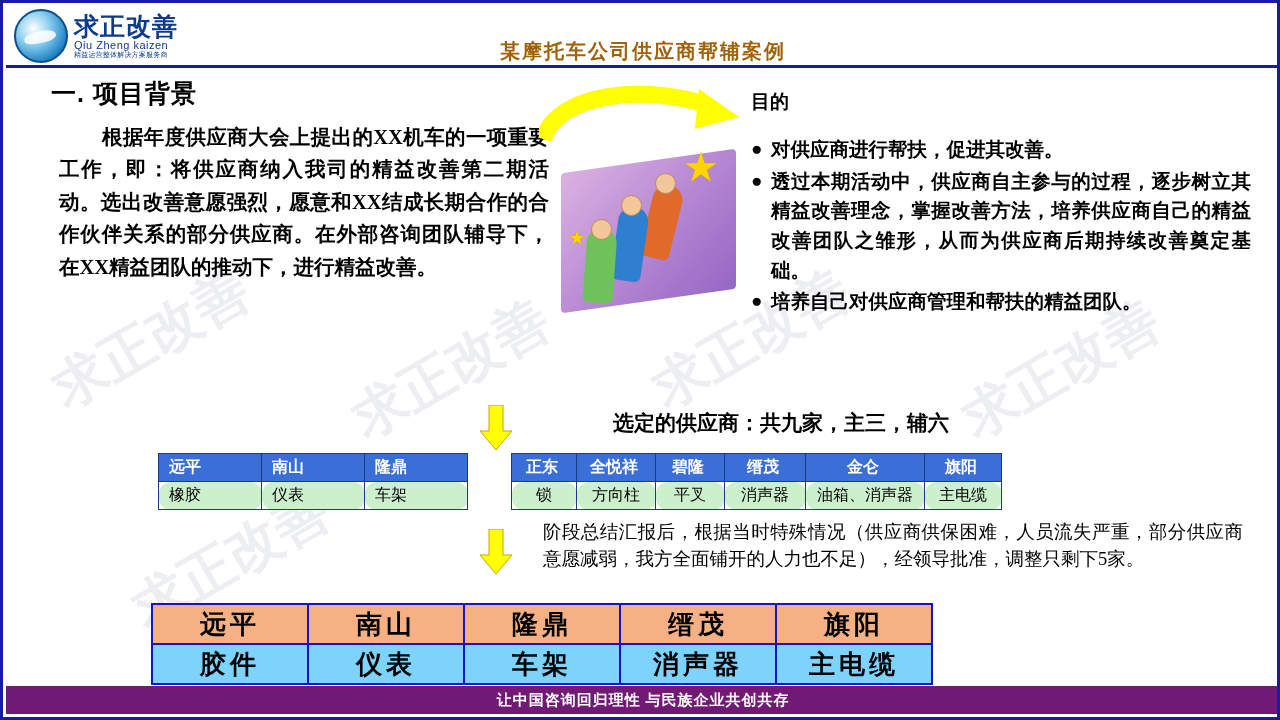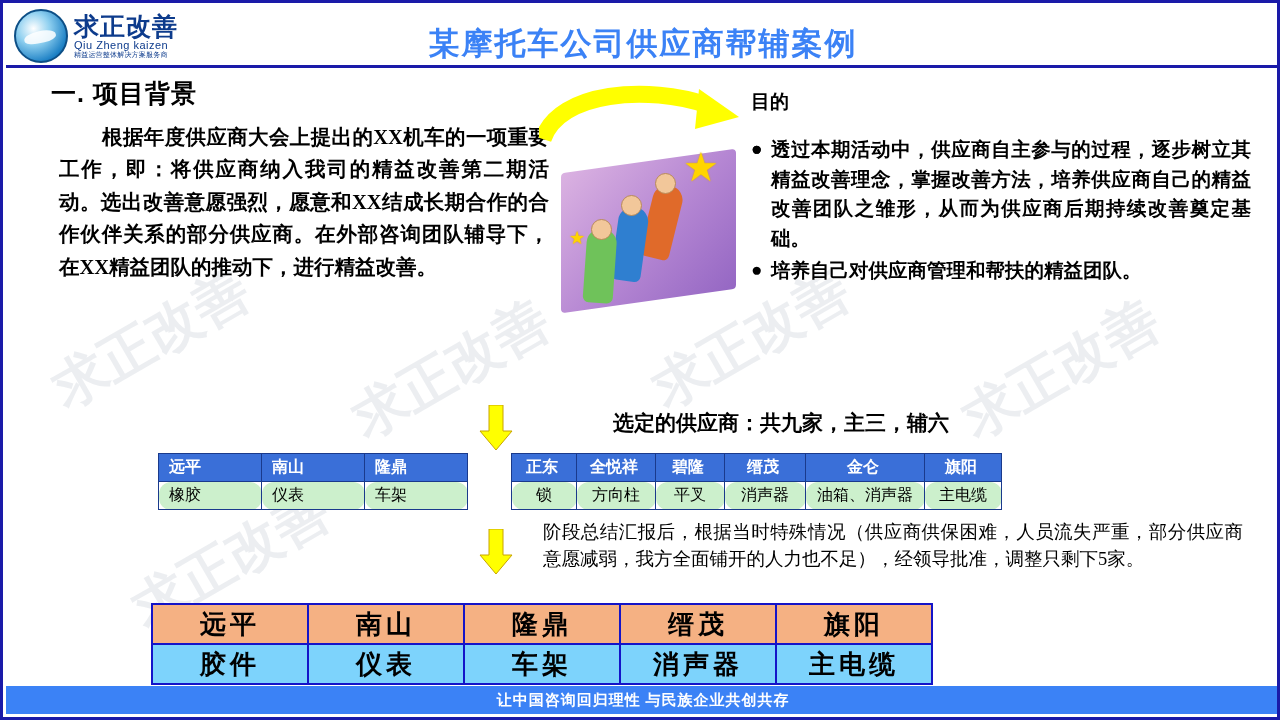--- a/index.html
+++ b/index.html
@@ -83,29 +83,29 @@
     letter-spacing: .5px;
   }
   .logo-sub {
     font-size: 7px;
     color: #0d3b8c;
     letter-spacing: .2px;
   }
   .header-title {
     position: absolute;
     left: 0;
-    top: 8px;
+    top: 16px;
     width: 1274px;
     height: 59px;
     display: flex;
     align-items: center;
     justify-content: center;
-    font-size: 31px;
-    font-weight: bold;
-    color: #3b82f6;
+    font-size: 20px;
+    font-weight: bold;
+    color: #a16207;
     letter-spacing: 2px;
     pointer-events: none;
   }
 
   
   .wm {
     position: absolute;
     font-size: 54px;
     font-weight: bold;
     color: rgba(150,160,175,0.18);
@@ -347,21 +347,21 @@
   table.final tr.r1 td { background: #f5b183; }
   table.final tr.r2 td { background: #7dd3fc; }
 
   
   .footer {
     position: absolute;
     left: 3px;
     bottom: 3px;
     width: 1274px;
     height: 28px;
-    background: #3b82f6;
+    background: #701a75;
     display: flex;
     align-items: center;
     justify-content: center;
   }
   .footer-text {
     color: #ffffff;
     font-size: 15px;
     font-weight: bold;
     letter-spacing: 1px;
     font-family: "Liberation Serif", serif;
@@ -411,20 +411,21 @@
     <div class="person p2"></div>
     <div class="head h2"></div>
     <div class="person p3"></div>
     <div class="head h3"></div>
   </div>
 
   <div class="purpose">
     <div class="purpose-title">目的</div>
     <div class="purpose-item">
       <span class="bullet">●</span>
+      <span>对供应商进行帮扶，促进其改善。</span>
     </div>
     <div class="purpose-item">
       <span class="bullet">●</span>
       <span>透过本期活动中，供应商自主参与的过程，逐步树立其精益改善理念，掌握改善方法，培养供应商自己的精益改善团队之雏形，从而为供应商后期持续改善奠定基础。</span>
     </div>
     <div class="purpose-item">
       <span class="bullet">●</span>
       <span>培养自己对供应商管理和帮扶的精益团队。</span>
     </div>
   </div>

